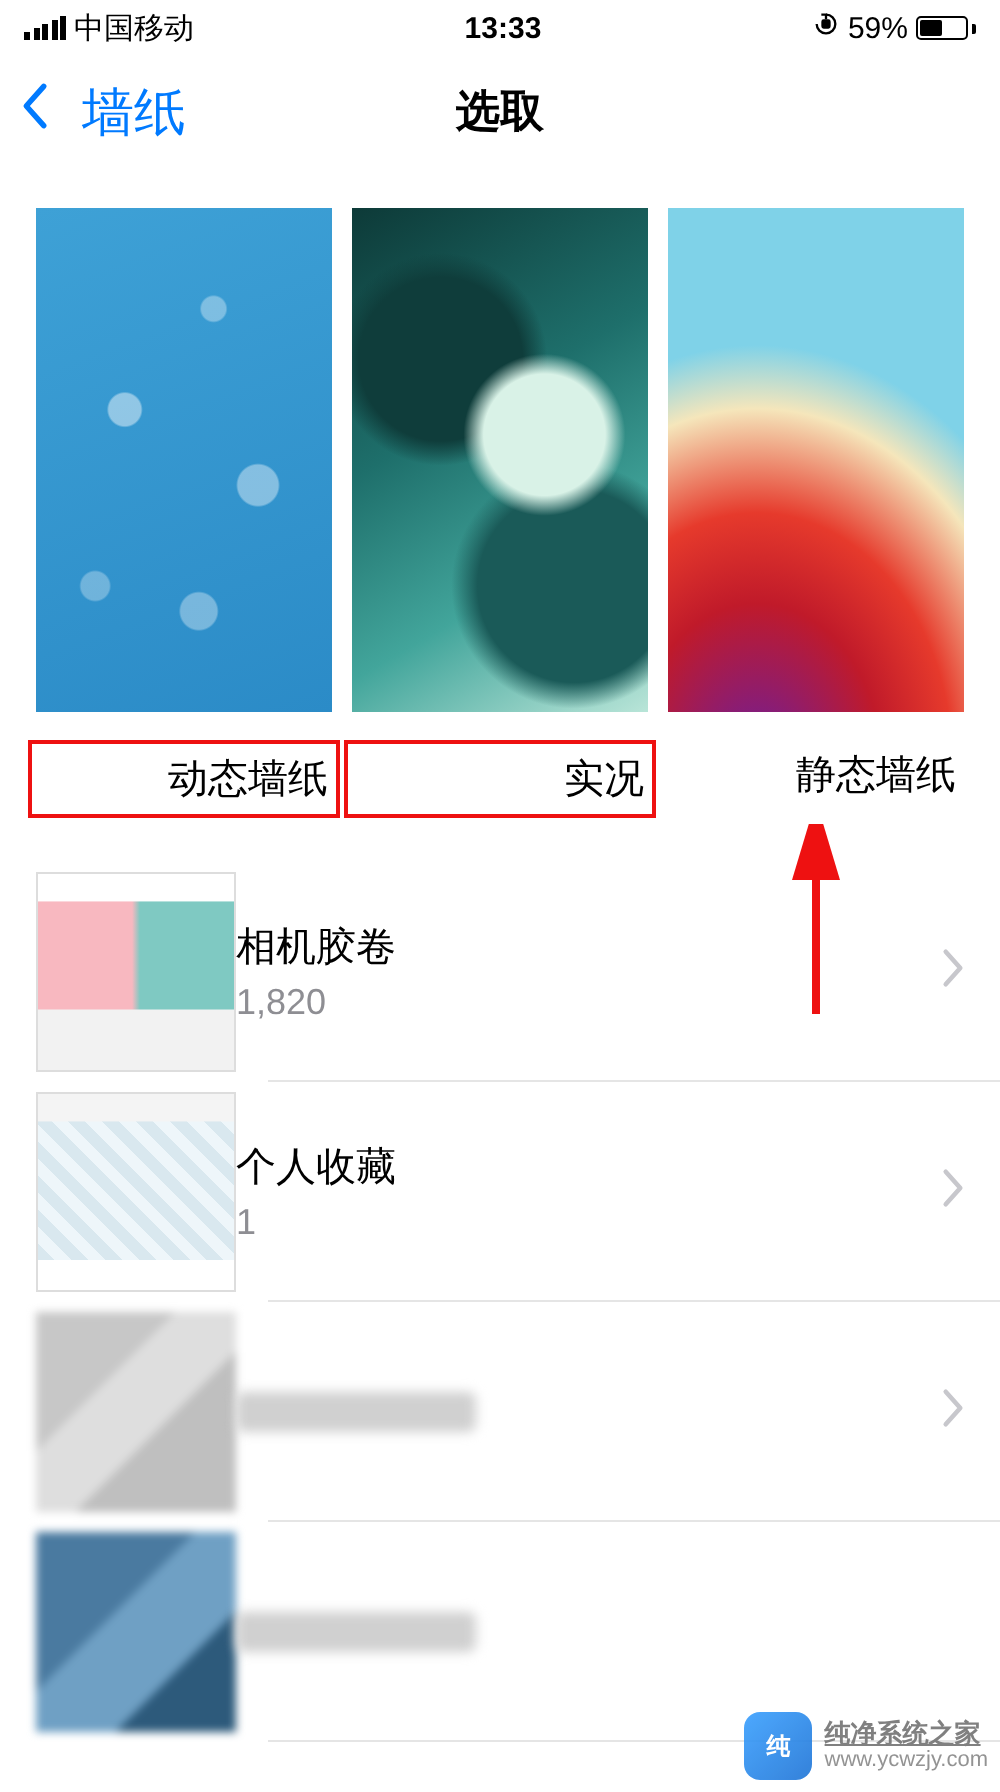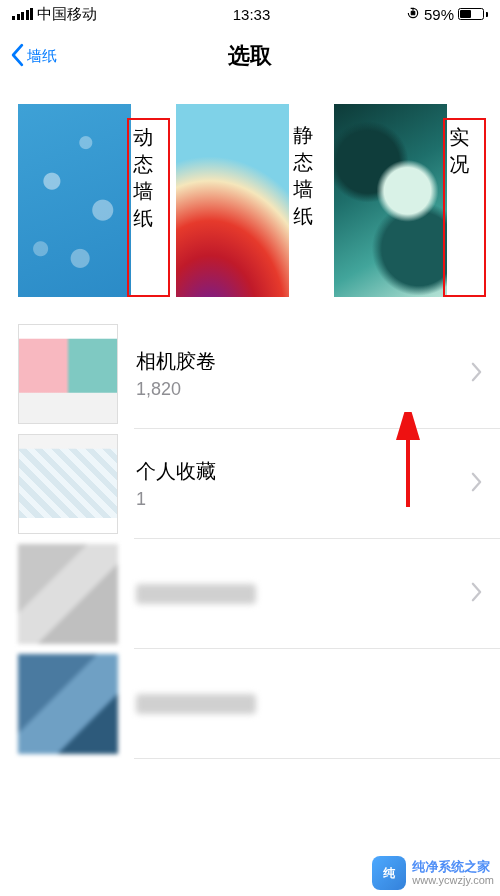--- a/index.html
+++ b/index.html
@@ -18,45 +18,45 @@
       align-items: center;
       padding: 0 12px;
       font-size: 15px;
       color: #000;
     }
     .status-left { display: flex; align-items: center; gap: 4px; font-family: Liberation Mono, monospace; }
     .status-right { display: flex; align-items: center; gap: 4px; }
     .signal-bars { display: inline-flex; align-items: flex-end; gap: 1.5px; height: 12px; }
     .signal-bars span { width: 3px; background: #000; display: inline-block; }
     .b1{height:4px;} .b2{height:6px;} .b3{height:8px;} .b4{height:10px;background:#c0c0c0;} .b5{height:12px;background:#c0c0c0;}
-    .status-time { font-weight: 400; }
+    .status-time { font-weight: 700; }
     .battery-wrap { display: inline-flex; align-items: center; gap: 2px; }
     .battery-body { width: 26px; height: 12px; border: 1px solid #000; border-radius: 2.5px; position: relative; }
     .battery-fill { position:absolute; left:1px; top:1px; bottom:1px; width: 47%; background:#000; border-radius:1px; }
     .battery-tip { width:2px; height:5px; background:#000; border-radius:0 1px 1px 0; }
 
     .nav-bar {
       height: 56px;
       display: flex;
       align-items: center;
       position: relative;
       padding: 0 10px;
     }
-    .back-btn { display:flex; align-items:center; color:#007aff; font-size:15px; gap:2px; }
+    .back-btn { display:flex; align-items:center; color:#007aff; font-size:26px; gap:16px; }
     .back-chevron svg { width:15px; height:24px; }
     .nav-title { position:absolute; left:50%; transform:translateX(-50%); font-size:22px; font-weight:600; color:#000; }
 
     .content { padding-top: 20px; }
 
     .wallpaper-row {
       display:flex;
       padding: 0 18px;
       gap: 10px;
     }
-    .wallpaper-col { flex:1; display:flex; flex-direction:row; }
+    .wallpaper-col { flex:1; display:flex; flex-direction:column;text-align:right; }
     .wallpaper-thumb {
       width:100%;
       aspect-ratio: 148/252;
       border-radius:0;
     }
     .thumb-dynamic {
       background: radial-gradient(circle at 30% 40%, rgba(255,255,255,.45) 0 8px, transparent 9px),
                   radial-gradient(circle at 60% 20%, rgba(255,255,255,.35) 0 6px, transparent 7px),
                   radial-gradient(circle at 75% 55%, rgba(255,255,255,.4) 0 10px, transparent 11px),
                   radial-gradient(circle at 20% 75%, rgba(255,255,255,.3) 0 7px, transparent 8px),
@@ -79,21 +79,20 @@
       color: #000;
       padding: 4px 4px;
     }
     .red-box { border: 2px solid #e11; margin-left:-4px; margin-right:-4px; }
 
     .album-list { margin-top: 22px; }
     .album-row {
       display:flex;
       align-items:center;
       padding: 0 18px;
-      gap: 18px;
       height: 110px;
       position:relative;
       justify-content:flex-end;
     }
     .album-row::after{
       content:"";
       position:absolute;
       left:134px; right:0; bottom:0;
       height:1px; background:#e5e5e5;
     }
@@ -148,21 +147,21 @@
       gap:6px;
       opacity:.9;
     }
     .wm-logo {
       width:34px;height:34px;border-radius:8px;
       background:linear-gradient(135deg,#3aa0ff,#1e74d6);
       display:flex;align-items:center;justify-content:center;
       color:#fff;font-size:12px;font-weight:bold;
     }
     .wm-text { display:flex; flex-direction:column; font-size:13px; line-height:1.1;}
-    .wm-text .cn { color:#3b82f6; font-weight:600; }
+    .wm-text .cn { color:#737373; font-weight:600;text-decoration:underline; }
     .wm-text .url { color:#888; font-size:11px; }
   </style>
 </head>
 <body>
 
 <div class="status-bar">
   <div class="status-left">
     <span class="signal-bars">
       <span class="b1"></span>
         <span class="b2"></span>
@@ -204,26 +203,26 @@
 </div>
 
 <div class="content">
 
   <div class="wallpaper-row">
     <div class="wallpaper-col">
       <div class="wallpaper-thumb thumb-dynamic"></div>
       <div class="wallpaper-label red-box">动态墙纸</div>
     </div>
     <div class="wallpaper-col">
+      <div class="wallpaper-thumb thumb-live"></div>
+      <div class="wallpaper-label red-box">实况</div>
+    </div>
+    <div class="wallpaper-col">
       <div class="wallpaper-thumb thumb-static"></div>
       <div class="wallpaper-label">静态墙纸</div>
-    </div>
-    <div class="wallpaper-col">
-      <div class="wallpaper-thumb thumb-live"></div>
-      <div class="wallpaper-label red-box">实况</div>
     </div>
   </div>
 
   <div class="album-list">
 
     <div class="album-row">
       <div class="album-thumb thumb-camera"></div>
       <div class="album-text">
         <span class="album-name">相机胶卷</span>
         <span class="album-count">1,820</span>

